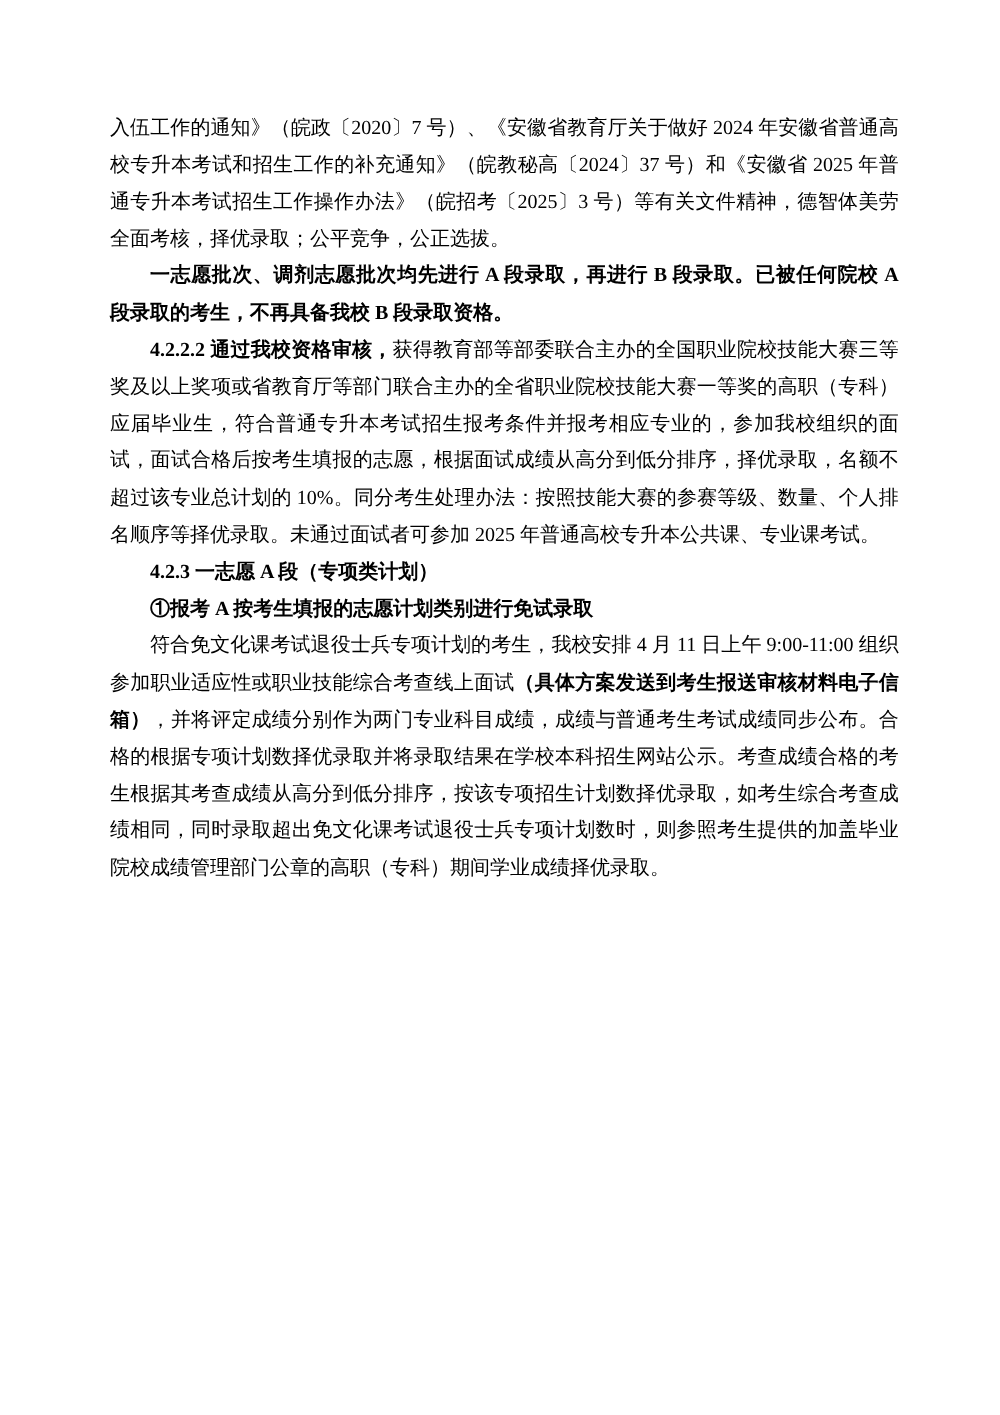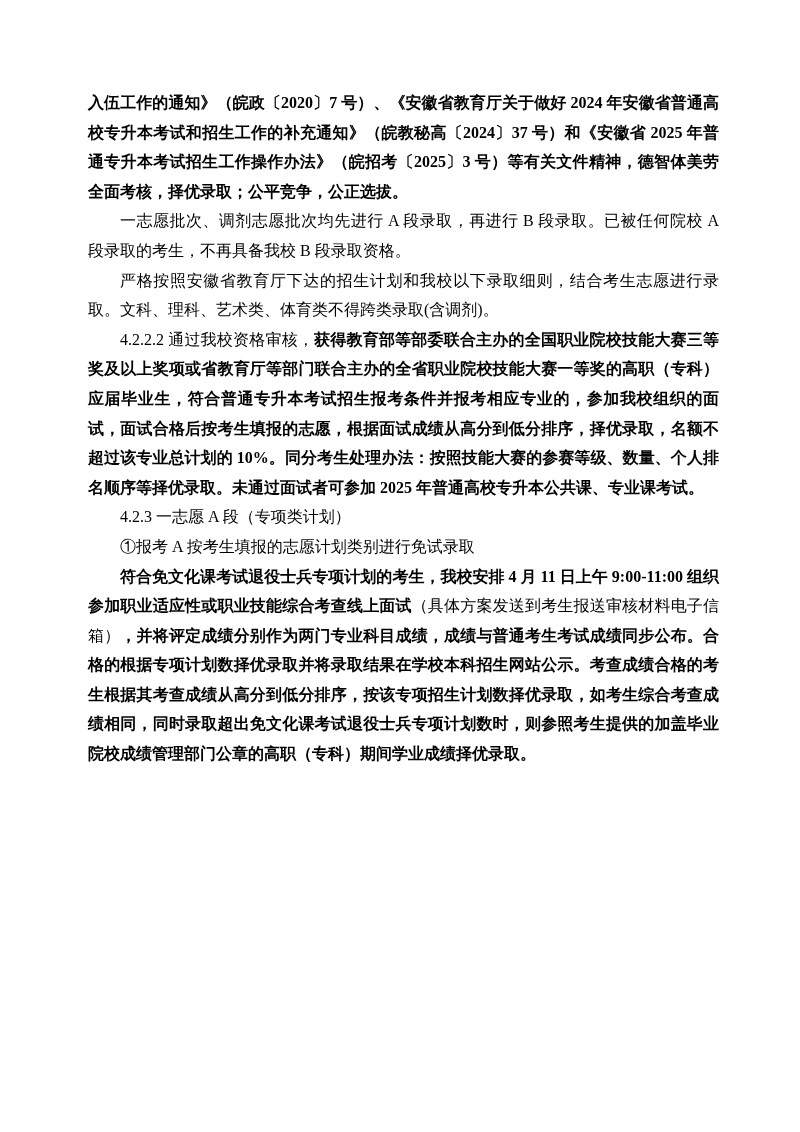--- a/index.html
+++ b/index.html
@@ -18,29 +18,28 @@
     left: 88px; top: 88px;
     width: 631px;
     font-family: "Liberation Serif", "DejaVu Serif", serif;
     font-size: 16px;
     line-height: 29.6px;
     color: #000000;
     text-align: justify;
   }
   .para { margin: 0; padding: 0; text-indent: 0; }
   .para.indent { text-indent: 2em; }
-  .run { font-weight: 700; }
-  .run.b { font-weight: 400; }
+  .run { font-weight: 400; }
+  .run.b { font-weight: 700; }
 </style>
 </head>
 <body>
 
 <main class="page" style="background: rgb(255, 255, 255);">
   <section class="content" id="doc-content" style="color: rgb(0, 0, 0);">
       <p class="para"><span class="run">入伍工作的通知》（皖政〔2020〕7 号）、《安徽省教育厅关于做好 2024 年安徽省普通高校专升本考试和招生工作的补充通知》（皖教秘高〔2024〕37 号）和《安徽省 2025 年普通专升本考试招生工作操作办法》（皖招考〔2025〕3 号）等有关文件精神，德智体美劳全面考核，择优录取；公平竞争，公正选拔。</span></p>
       <p class="para indent"><span class="run b">一志愿批次、调剂志愿批次均先进行 A 段录取，再进行 B 段录取。已被任何院校 A 段录取的考生，不再具备我校 B 段录取资格。</span></p>
-      <p class="para indent"><span class="run b">严格按照安徽省教育厅下达的招生计划和我校以下录取细则，结合考生志愿进行录取。文科、理科、艺术类、体育类不得跨类录取(含调剂)。</span></p>
       <p class="para indent"><span class="run b">4.2.2.2 通过我校资格审核，</span><span class="run">获得教育部等部委联合主办的全国职业院校技能大赛三等奖及以上奖项或省教育厅等部门联合主办的全省职业院校技能大赛一等奖的高职（专科）应届毕业生，符合普通专升本考试招生报考条件并报考相应专业的，参加我校组织的面试，面试合格后按考生填报的志愿，根据面试成绩从高分到低分排序，择优录取，名额不超过该专业总计划的 10%。同分考生处理办法：按照技能大赛的参赛等级、数量、个人排名顺序等择优录取。未通过面试者可参加 2025 年普通高校专升本公共课、专业课考试。</span></p>
       <p class="para indent"><span class="run b">4.2.3 一志愿 A 段（专项类计划）</span></p>
       <p class="para indent"><span class="run b">①报考 A 按考生填报的志愿计划类别进行免试录取</span></p>
       <p class="para indent"><span class="run">符合免文化课考试退役士兵专项计划的考生，我校安排 4 月 11 日上午 9:00-11:00 组织参加职业适应性或职业技能综合考查线上面试</span><span class="run b">（具体方案发送到考生报送审核材料电子信箱）</span><span class="run">，并将评定成绩分别作为两门专业科目成绩，成绩与普通考生考试成绩同步公布。合格的根据专项计划数择优录取并将录取结果在学校本科招生网站公示。考查成绩合格的考生根据其考查成绩从高分到低分排序，按该专项招生计划数择优录取，如考生综合考查成绩相同，同时录取超出免文化课考试退役士兵专项计划数时，则参照考生提供的加盖毕业院校成绩管理部门公章的高职（专科）期间学业成绩择优录取。</span></p>
     </section>
 </main>
 
 </body></html>

